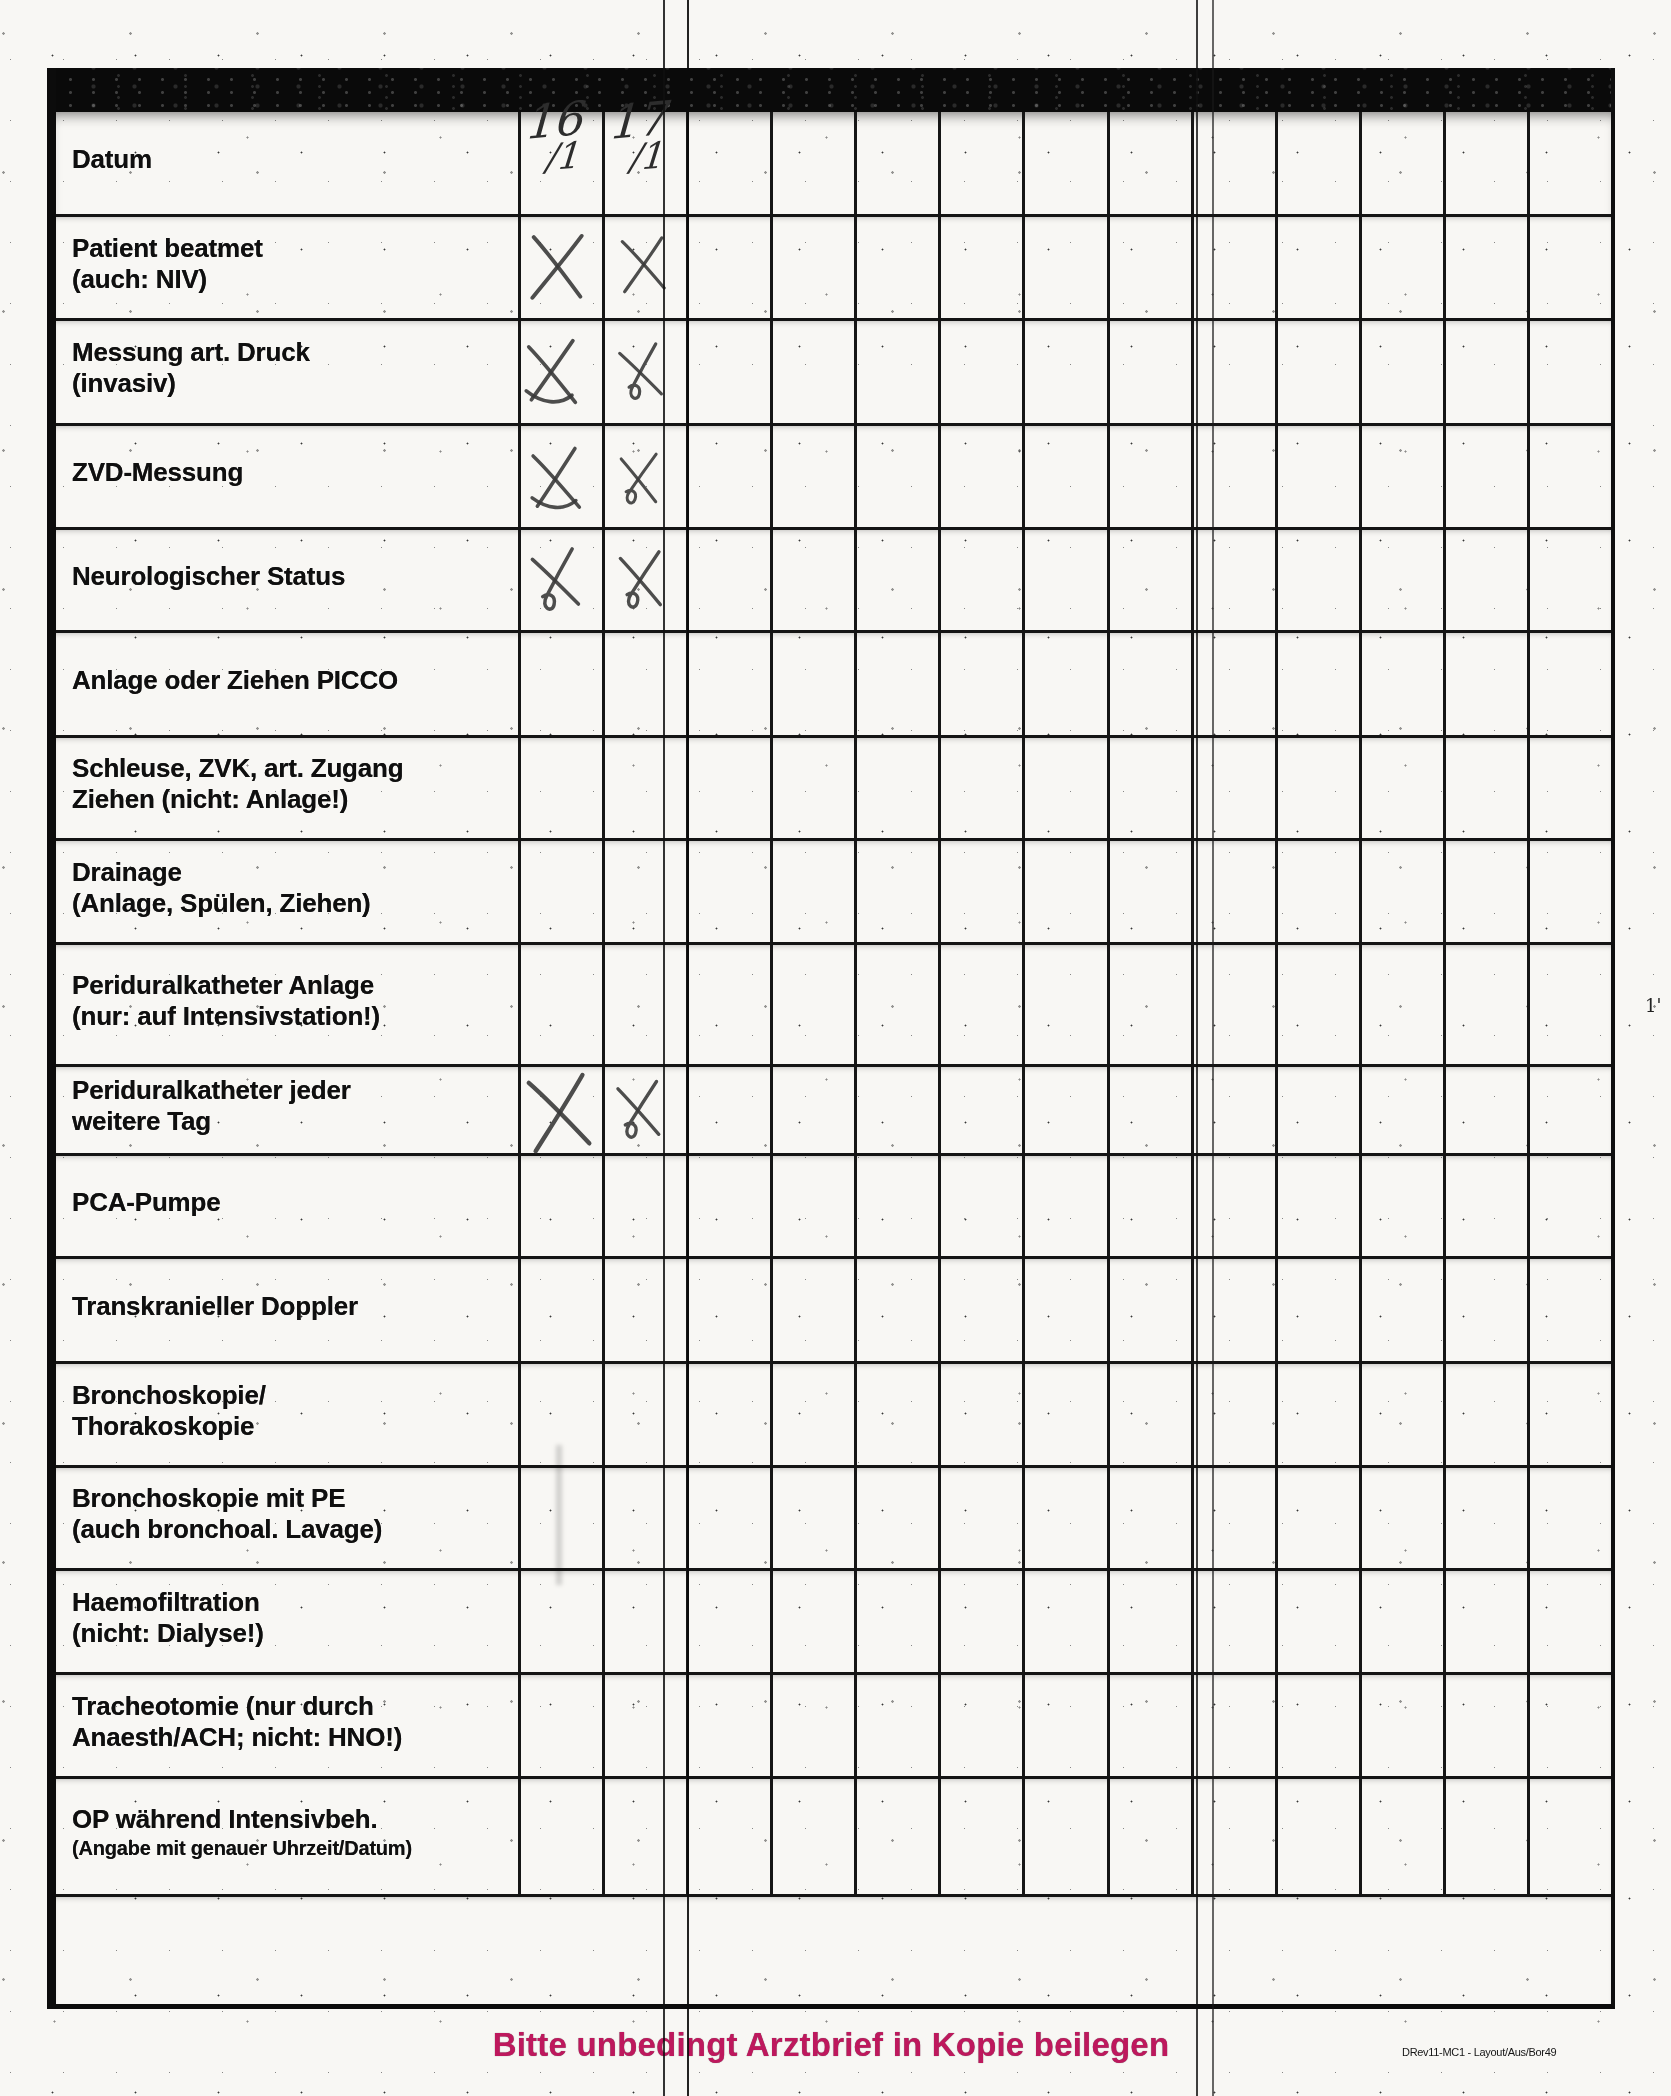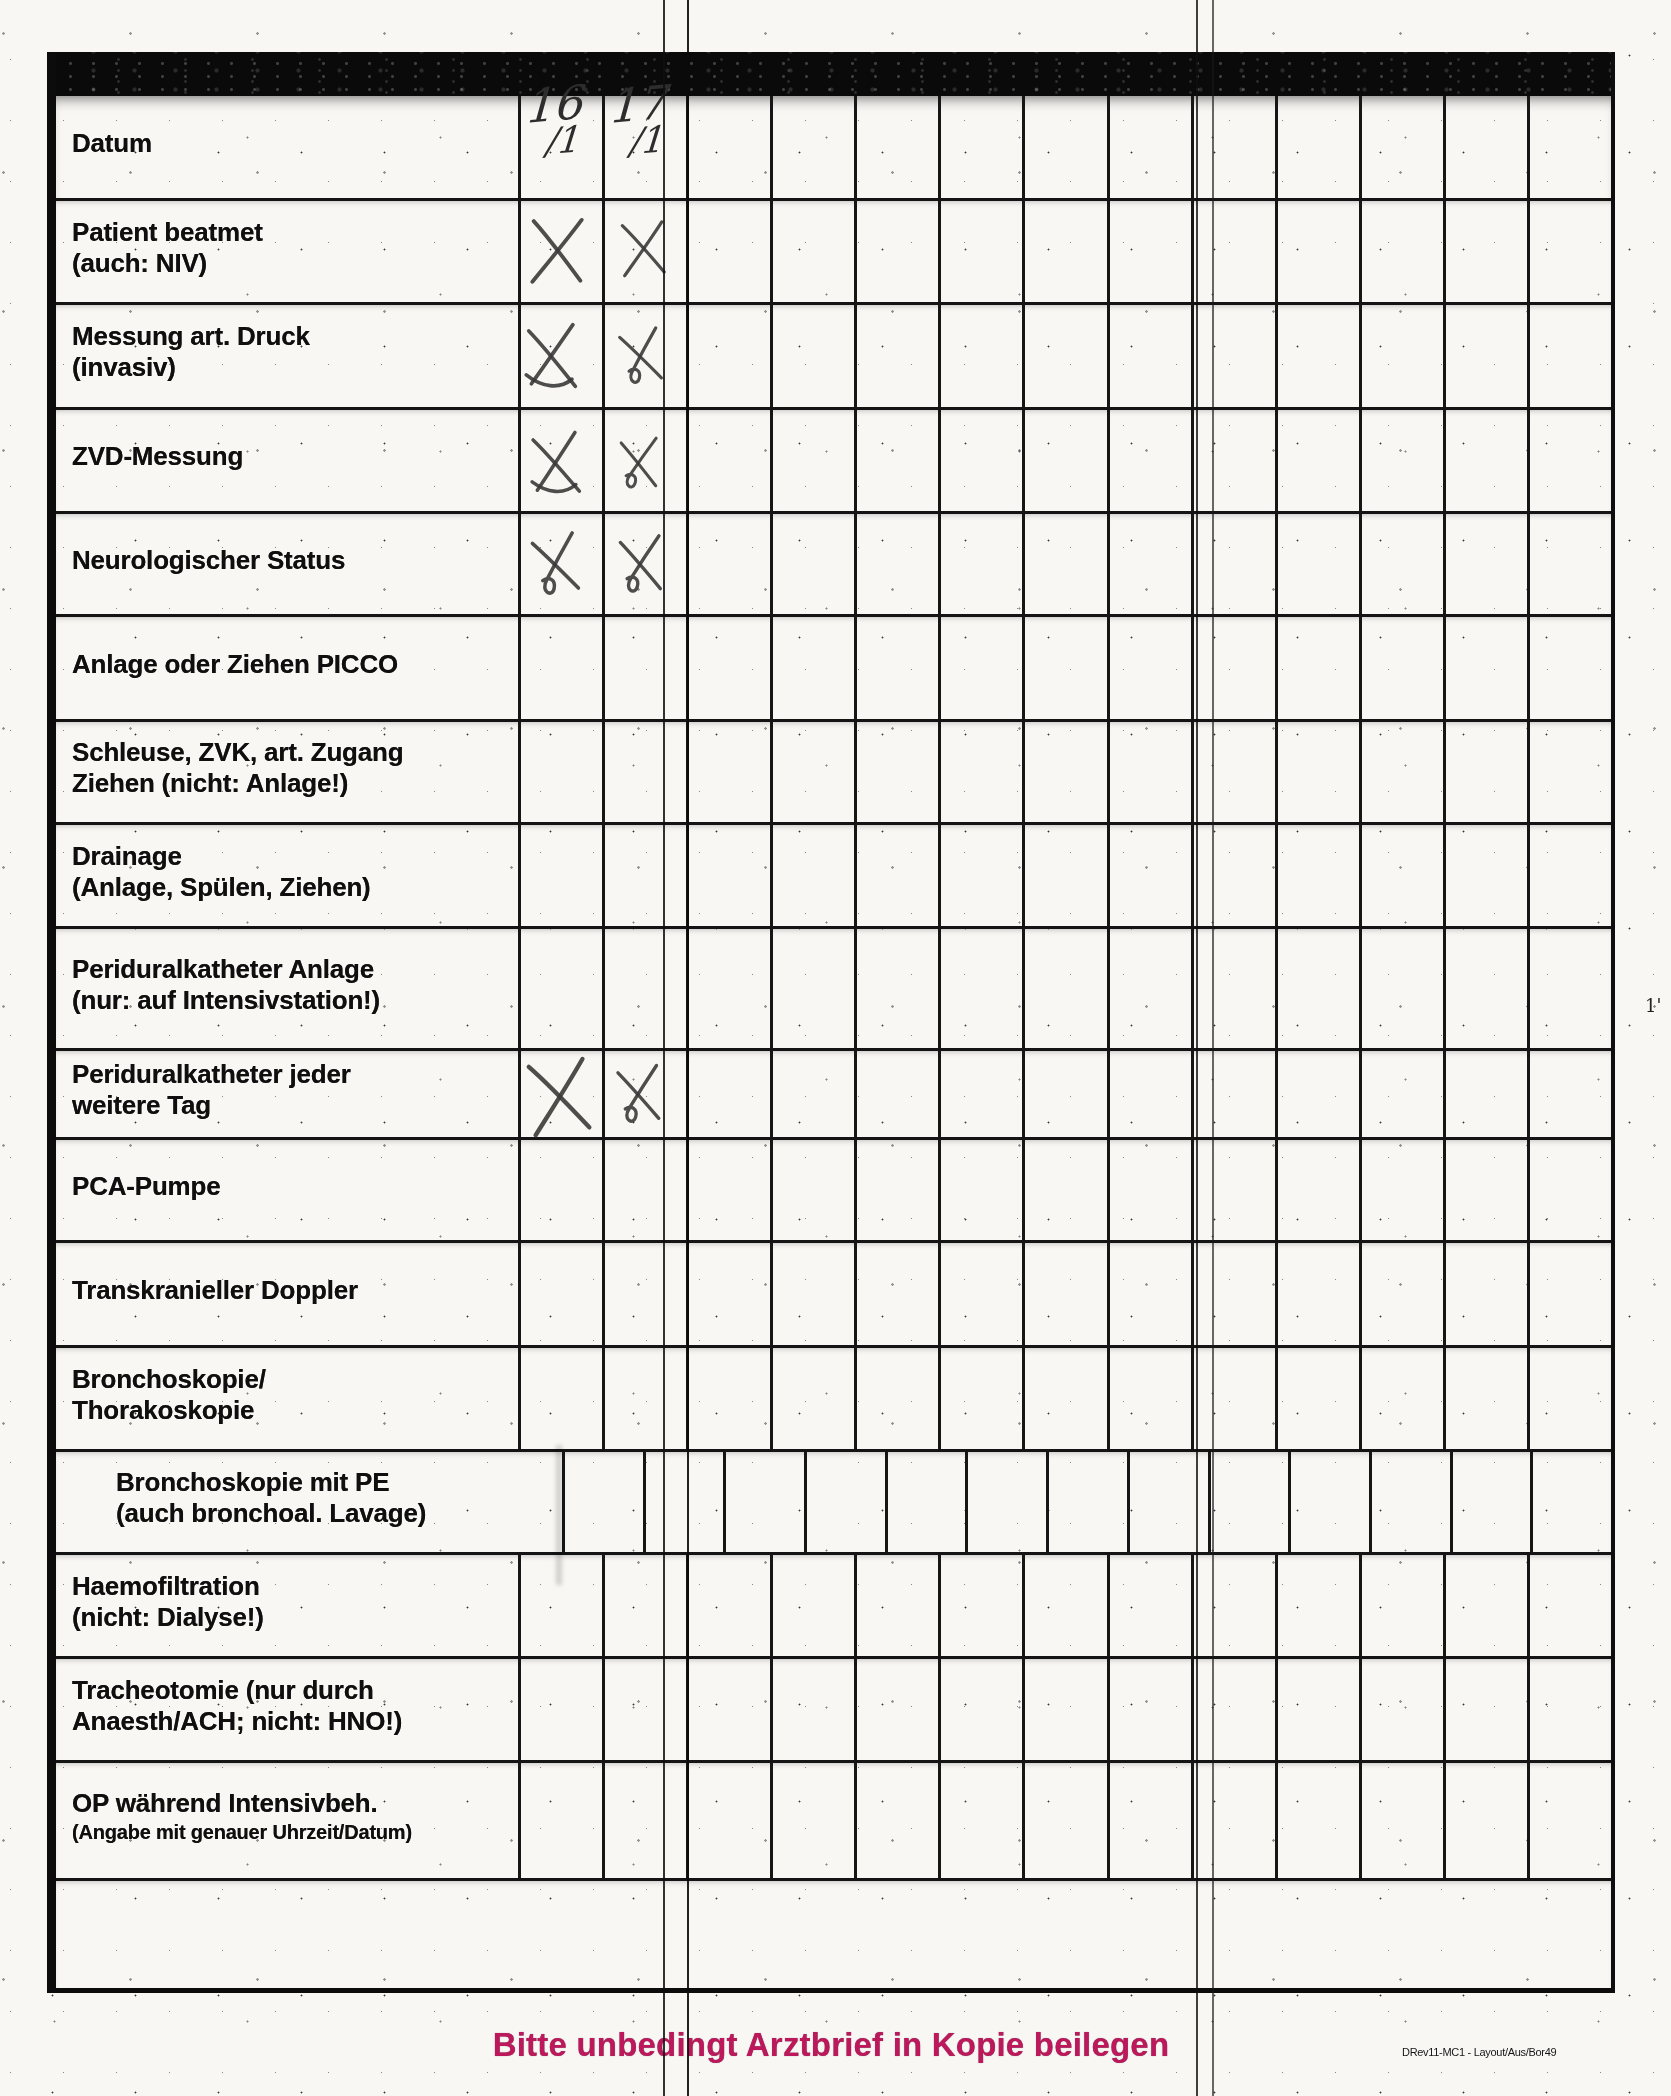--- a/index.html
+++ b/index.html
@@ -23,21 +23,21 @@
   .fold-a{left:663px;width:2px;background:rgba(15,15,15,.85);}
   .fold-b{left:687px;width:2px;background:rgba(10,10,10,.9);}
   .fold-c{left:1196px;width:2px;background:rgba(15,15,15,.8);}
   .fold-d{left:1212px;width:2px;background:rgba(25,25,25,.65);}
 
   .smudge{position:absolute;left:556px;top:1445px;width:6px;height:140px;
     background:rgba(0,0,0,.16);filter:blur(2px);z-index:3;}
 
   
   .proc-table{
-    position:absolute;left:47px;top:52px;width:1568px;
+    position:absolute;left:47px;top:68px;width:1568px;
     box-sizing:border-box;z-index:2;
     border-left:9px solid #0c0c0c;
     border-right:4px solid #0e0e0e;
     border-bottom:5px solid #0c0c0c;
     background:transparent;
   }
   .header-bar{
     height:44px;background-color:#0a0a0a;
     background-image:
       radial-gradient(circle, rgba(255,255,255,.22) 1px, transparent 2px),
@@ -406,21 +406,21 @@
           <div class="g-cell"></div>
           <div class="g-cell"></div>
           <div class="g-cell"></div>
           <div class="g-cell"></div>
           <div class="g-cell"></div>
           <div class="g-cell"></div>
           <div class="g-cell"></div>
           <div class="g-cell"></div>
           <div class="g-cell"></div>
         </div>
-        <div class="t-row" style="height: 103px; padding-left: 44px;">
+        <div class="t-row" style="height: 103px;">
           <div class="label-cell">
             <span class="label-line">Bronchoskopie mit PE</span>
             <span class="label-line">(auch bronchoal. Lavage)</span>
           </div>
           <div class="g-cell"></div>
           <div class="g-cell"></div>
           <div class="g-cell"></div>
           <div class="g-cell"></div>
           <div class="g-cell"></div>
           <div class="g-cell"></div>

